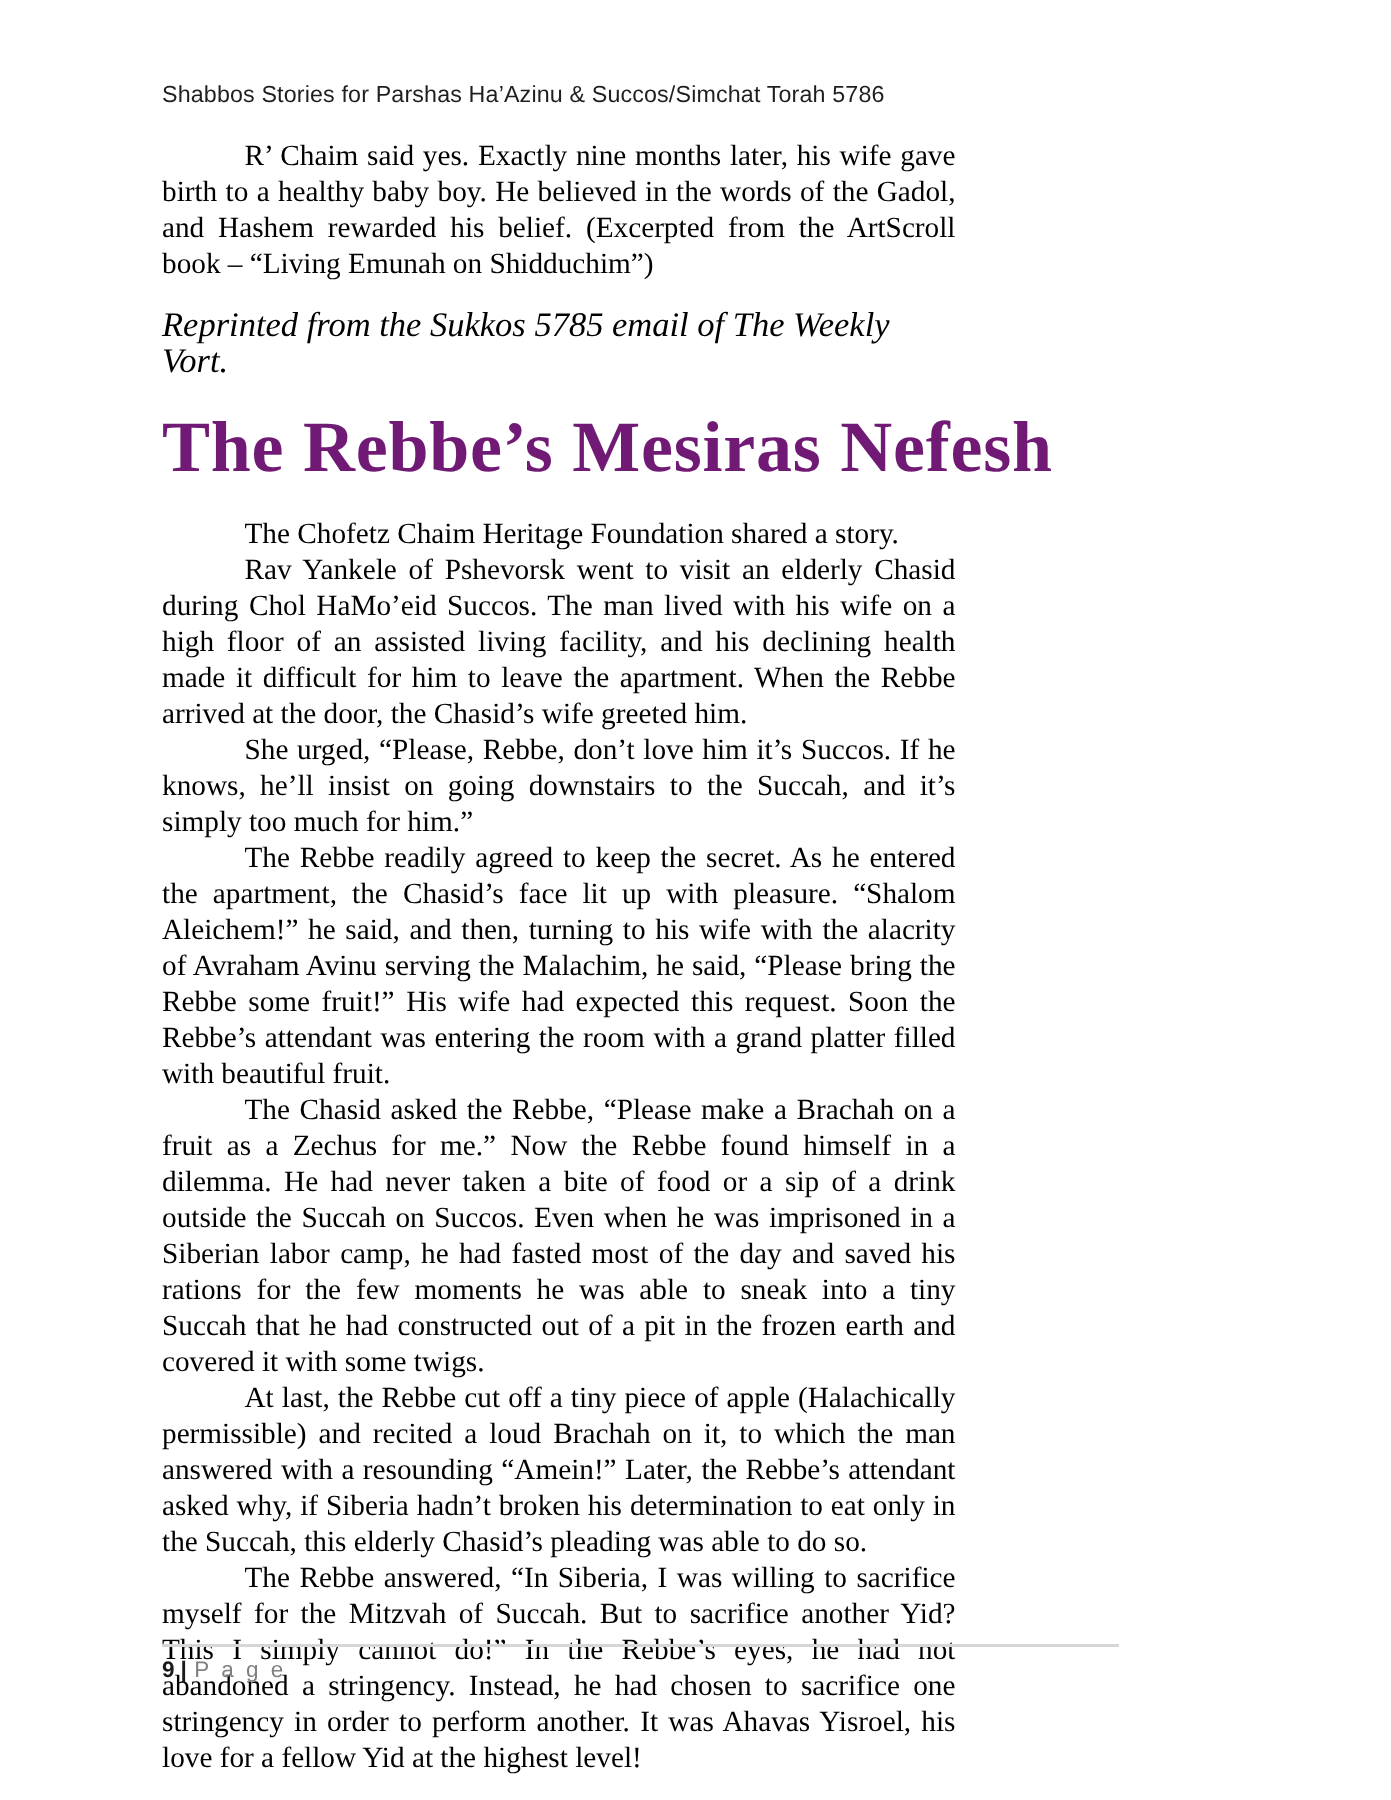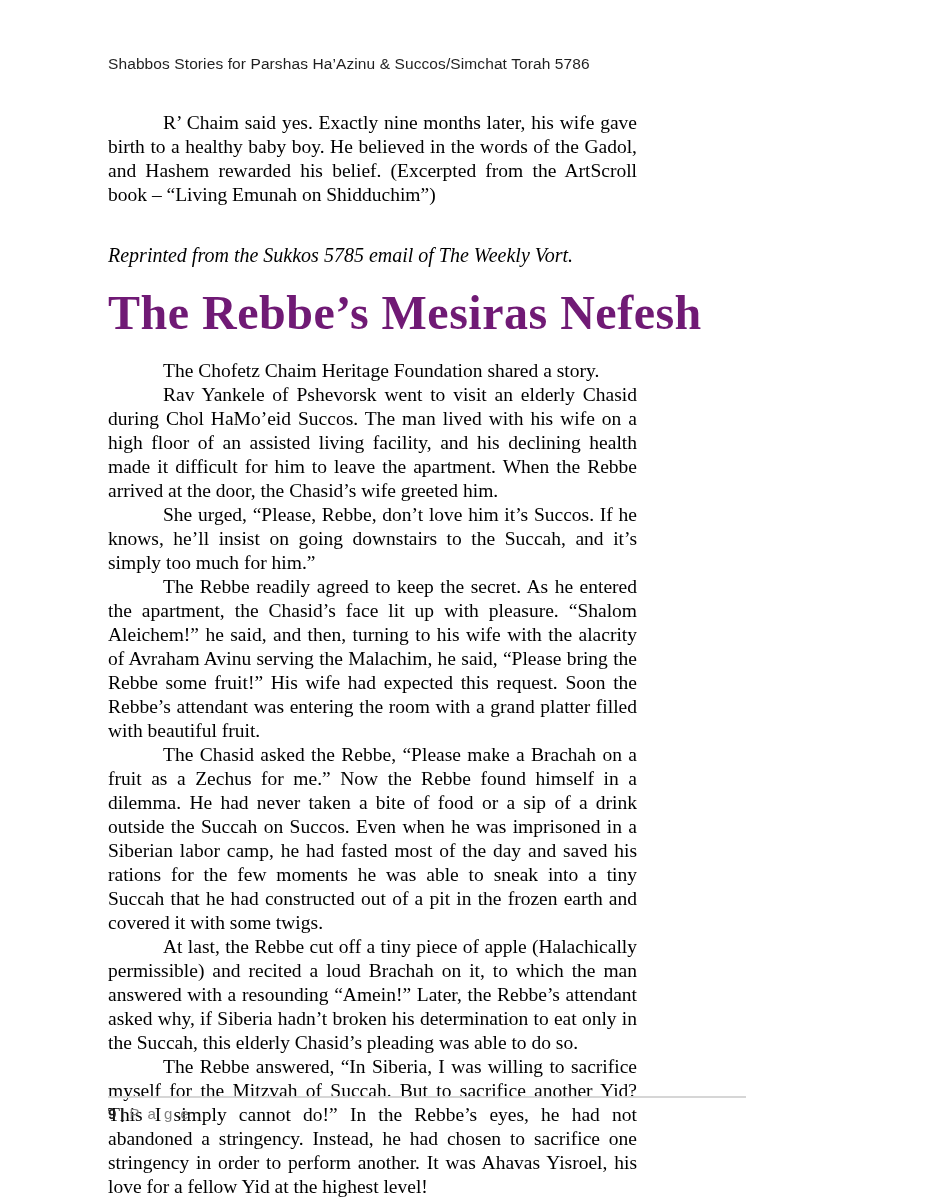--- a/index.html
+++ b/index.html
@@ -27,25 +27,25 @@
   }
   .body-par {
     margin: 0;
     font-size: 19.5px;
     line-height: 24px;
     text-align: justify;
     text-indent: 55px;
     color: #000000;
   }
   .intro-par {
-    margin-top: 38px;
+    margin-top: 20px;
   }
   .attr {
-    margin: 36px 0 0 0;
-    font-size: 20px;
+    margin: 16px 0 0 0;
+    font-size: 23px;
     line-height: 24px;
     font-style: italic;
     color: #000000;
     text-align: left;
     text-indent: 0;
   }
   .story-title {
     margin: 20px 0 20px 0;
     font-family: "Liberation Serif", serif;
     font-size: 48px;

